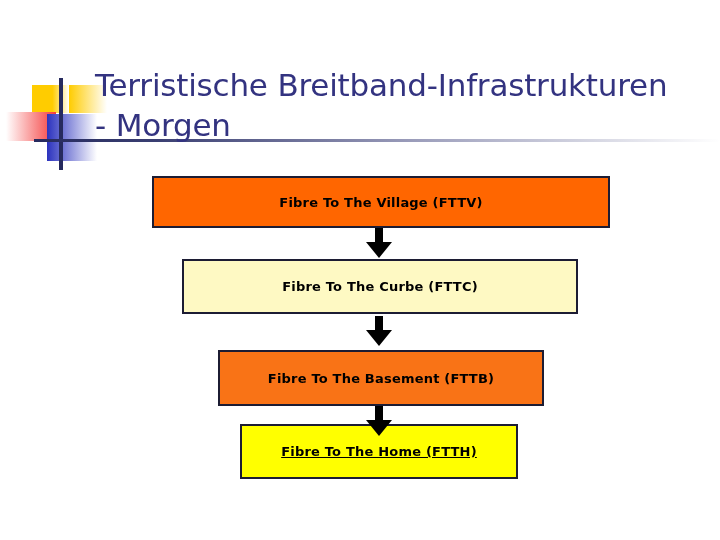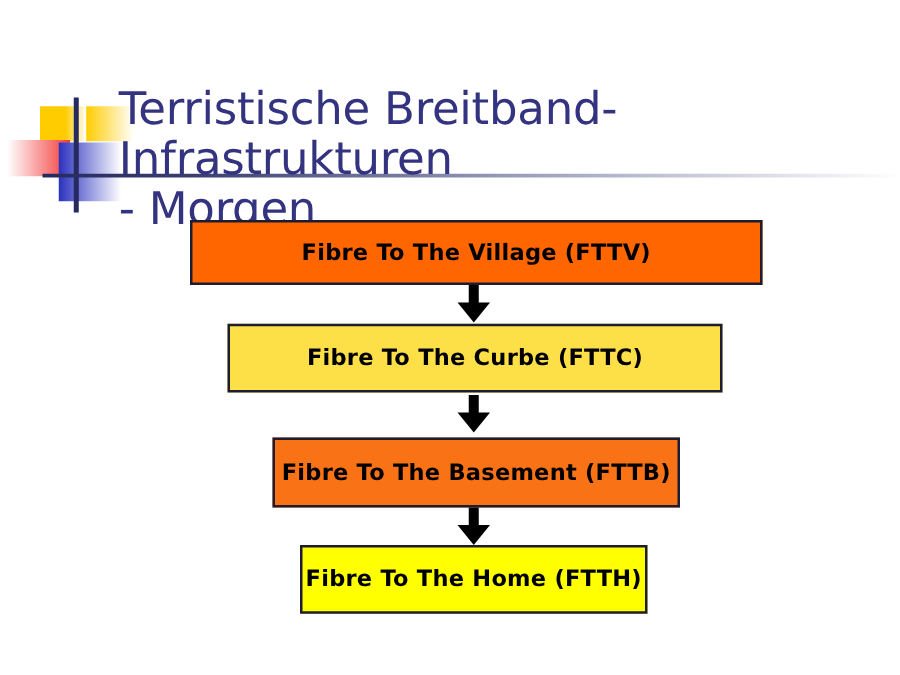--- a/index.html
+++ b/index.html
@@ -73,21 +73,21 @@
     background: linear-gradient(to right, #262A5E 0%, #3a3f72 18%, #9a9cba 55%, #ffffff 100%);
   }
 
   
   #slide-title {
     position: absolute;
     left: 95px;
     top: 44px;
     width: 620px;
     color: #333380;
-    font-size: 36px;
+    font-size: 31px;
     line-height: 40px;
     font-weight: normal;
     font-family: "DejaVu Sans", sans-serif;
     white-space: pre-line;
     letter-spacing: -0.2px;
   }
 
   
   #flow-diagram {
     position: absolute;
@@ -96,21 +96,21 @@
     width: 720px;
     height: 340px;
   }
   .flow-box {
     position: absolute;
     box-sizing: border-box;
     border: 2px solid #1c1c33;
     color: #000000;
     font-family: "DejaVu Sans", sans-serif;
     font-weight: bold;
-    font-size: 18px;
+    font-size: 13px;
     display: flex;
     align-items: center;
     justify-content: center;
     text-align: center;
     letter-spacing: 0.2px;
   }
   .flow-arrow {
     position: absolute;
     width: 26px;
     height: 30px;
@@ -144,23 +144,23 @@
   <div class="orn-blue"></div>
   <div class="orn-cross-v"></div>
 </div>
 <div class="orn-cross-h"></div>
 
 <h1 id="slide-title">Terristische Breitband-Infrastrukturen
 - Morgen</h1>
 
 <div id="flow-diagram">
     <div class="flow-box" style="left: 152px; top: 6px; width: 458px; height: 52px; background: rgb(255, 102, 0); border-color: rgb(28, 28, 51); color: rgb(0, 0, 0);">Fibre To The Village (FTTV)</div>
-    <div class="flow-box" style="left: 182px; top: 89px; width: 396px; height: 55px; background: #fde047; border-color: rgb(28, 28, 51); color: rgb(0, 0, 0);">Fibre To The Curbe (FTTC)</div>
+    <div class="flow-box" style="left: 182px; top: 89px; width: 396px; height: 55px; background: #fef9c3; border-color: rgb(28, 28, 51); color: rgb(0, 0, 0);">Fibre To The Curbe (FTTC)</div>
     <div class="flow-box" style="left: 218px; top: 180px; width: 326px; height: 56px; background: #f97316; border-color: rgb(28, 28, 51); color: rgb(0, 0, 0);">Fibre To The Basement (FTTB)</div>
-    <div class="flow-box" style="left: 240px; top: 266px; width: 278px; height: 55px; background: rgb(255, 255, 0); border-color: rgb(28, 28, 51); color: rgb(0, 0, 0);">Fibre To The Home (FTTH)</div>
+    <div class="flow-box" style="left: 240px; top: 254px; width: 278px; height: 55px; background: rgb(255, 255, 0); border-color: rgb(28, 28, 51); color: rgb(0, 0, 0); text-decoration: underline;">Fibre To The Home (FTTH)</div>
     <div class="flow-arrow" style="left: 366px; top: 58px;">
       <div class="arrow-shaft" style="background: rgb(0, 0, 0);"></div>
       <div class="arrow-head" style="border-top-color: rgb(0, 0, 0);"></div>
     </div>
     <div class="flow-arrow" style="left: 366px; top: 146px;">
       <div class="arrow-shaft" style="background: rgb(0, 0, 0);"></div>
       <div class="arrow-head" style="border-top-color: rgb(0, 0, 0);"></div>
     </div>
     <div class="flow-arrow" style="left: 366px; top: 236px;">
       <div class="arrow-shaft" style="background: rgb(0, 0, 0);"></div>

